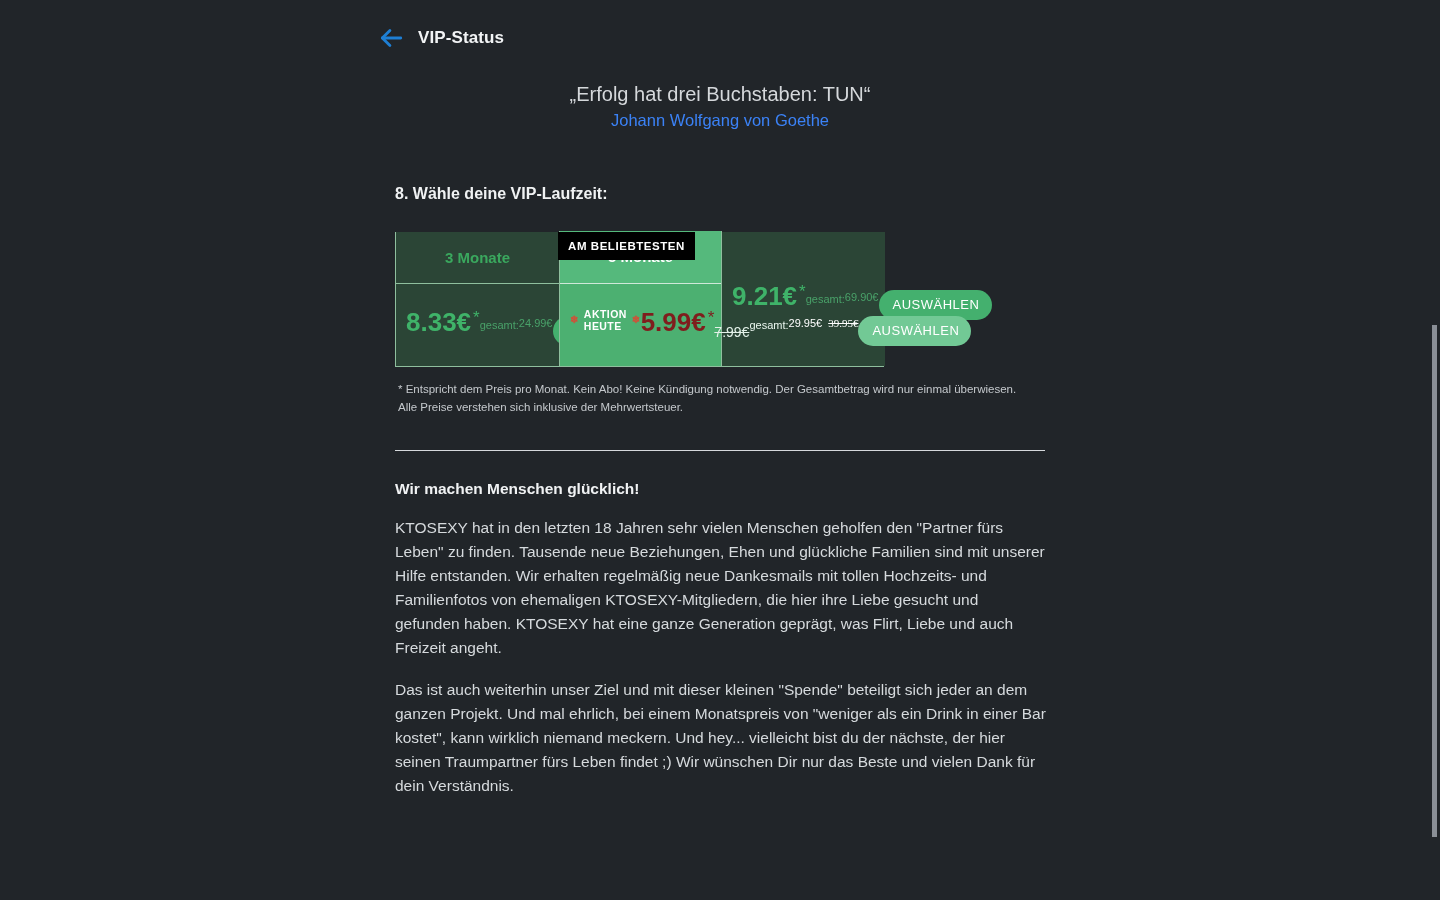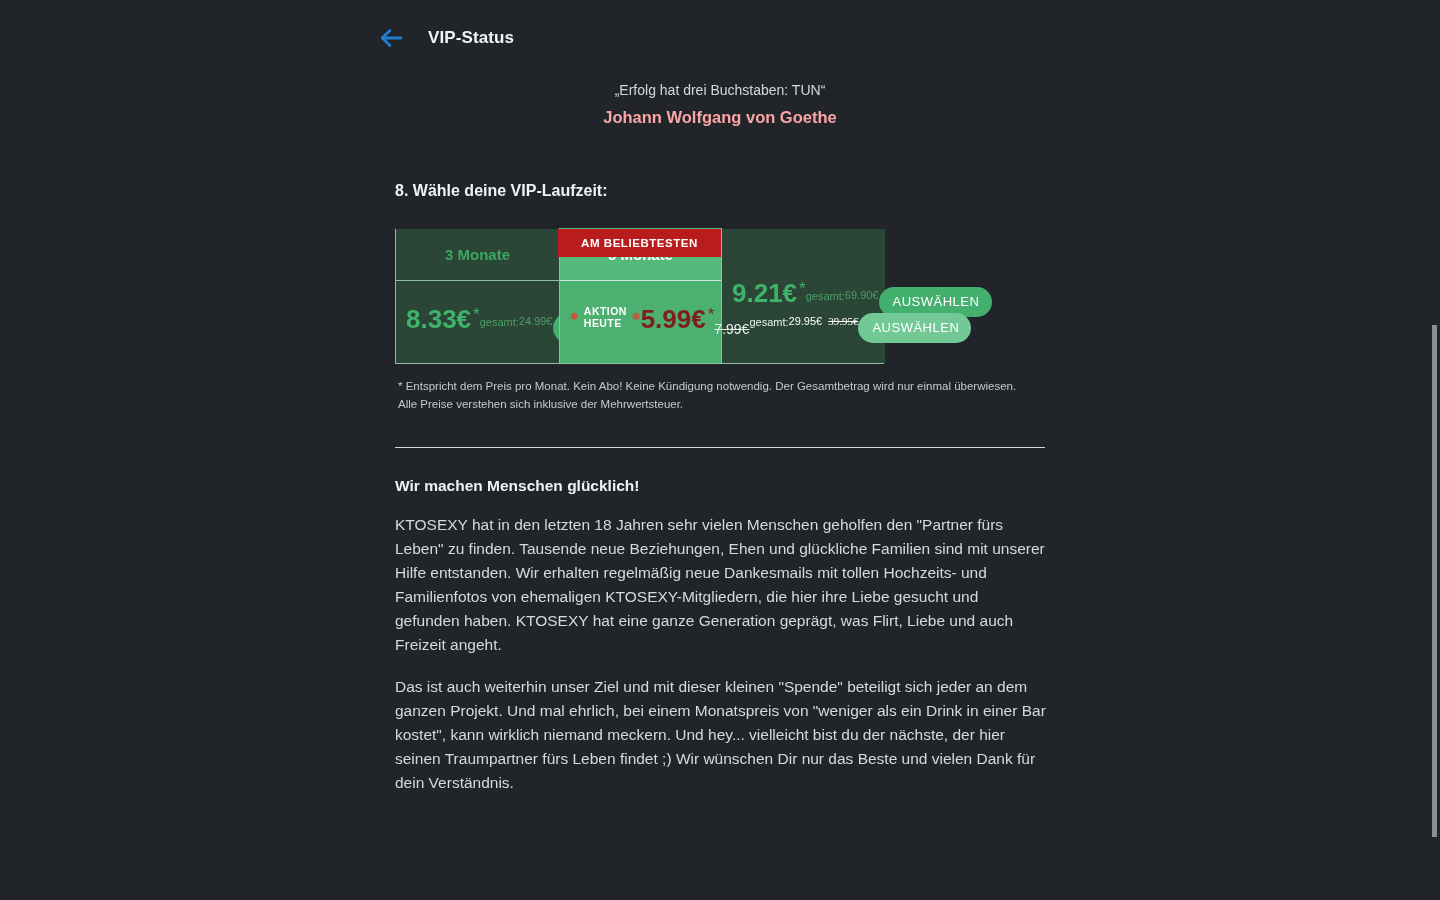--- a/index.html
+++ b/index.html
@@ -15,21 +15,21 @@
     background: #212529;
     font-family: "Liberation Sans", sans-serif;
     color: #e6e8ea;
     position: relative;
   }
 
   
   .header {
     display: flex;
     align-items: center;
-    gap: 24px;
+    gap: 14px;
     padding: 18px 0 0 378px;
     height: 58px;
   }
   .back-arrow {
     width: 26px;
     height: 26px;
     display: block;
     cursor: pointer;
     flex: 0 0 auto;
   }
@@ -40,28 +40,27 @@
     letter-spacing: .1px;
   }
 
   
   .quote-block {
     text-align: center;
     margin-top: 22px;
     line-height: 1.45;
   }
   .quote-text {
-    font-size: 14px;
+    font-size: 20px;
     color: #d5d8db;
   }
   .quote-author {
     font-size: 16.5px;
-    color: #fca5a5;
-    margin-top: 6px;
-    font-weight: bold;
+    color: #3b82f6;
+    margin-top: 0;
   }
 
   
   .content {
     width: 650px;
     margin: 0 0 0 395px;
   }
   .section-title {
     font-size: 16px;
     font-weight: bold;
@@ -73,23 +72,23 @@
   
   .pricing-wrap {
     position: relative;
     width: 489px;
     margin-top: 29px;
   }
   .popular-banner {
     position: absolute;
     top: 0;
     left: 163px;
-    width: 163px;
+    width: 137px;
     height: 28px;
-    background: #b91c1c;
+    background: #000000;
     color: #ffffff;
     font-size: 11.5px;
     font-weight: bold;
     letter-spacing: .55px;
     display: flex;
     align-items: center;
     justify-content: center;
     z-index: 3;
   }
   .pricing-table {

